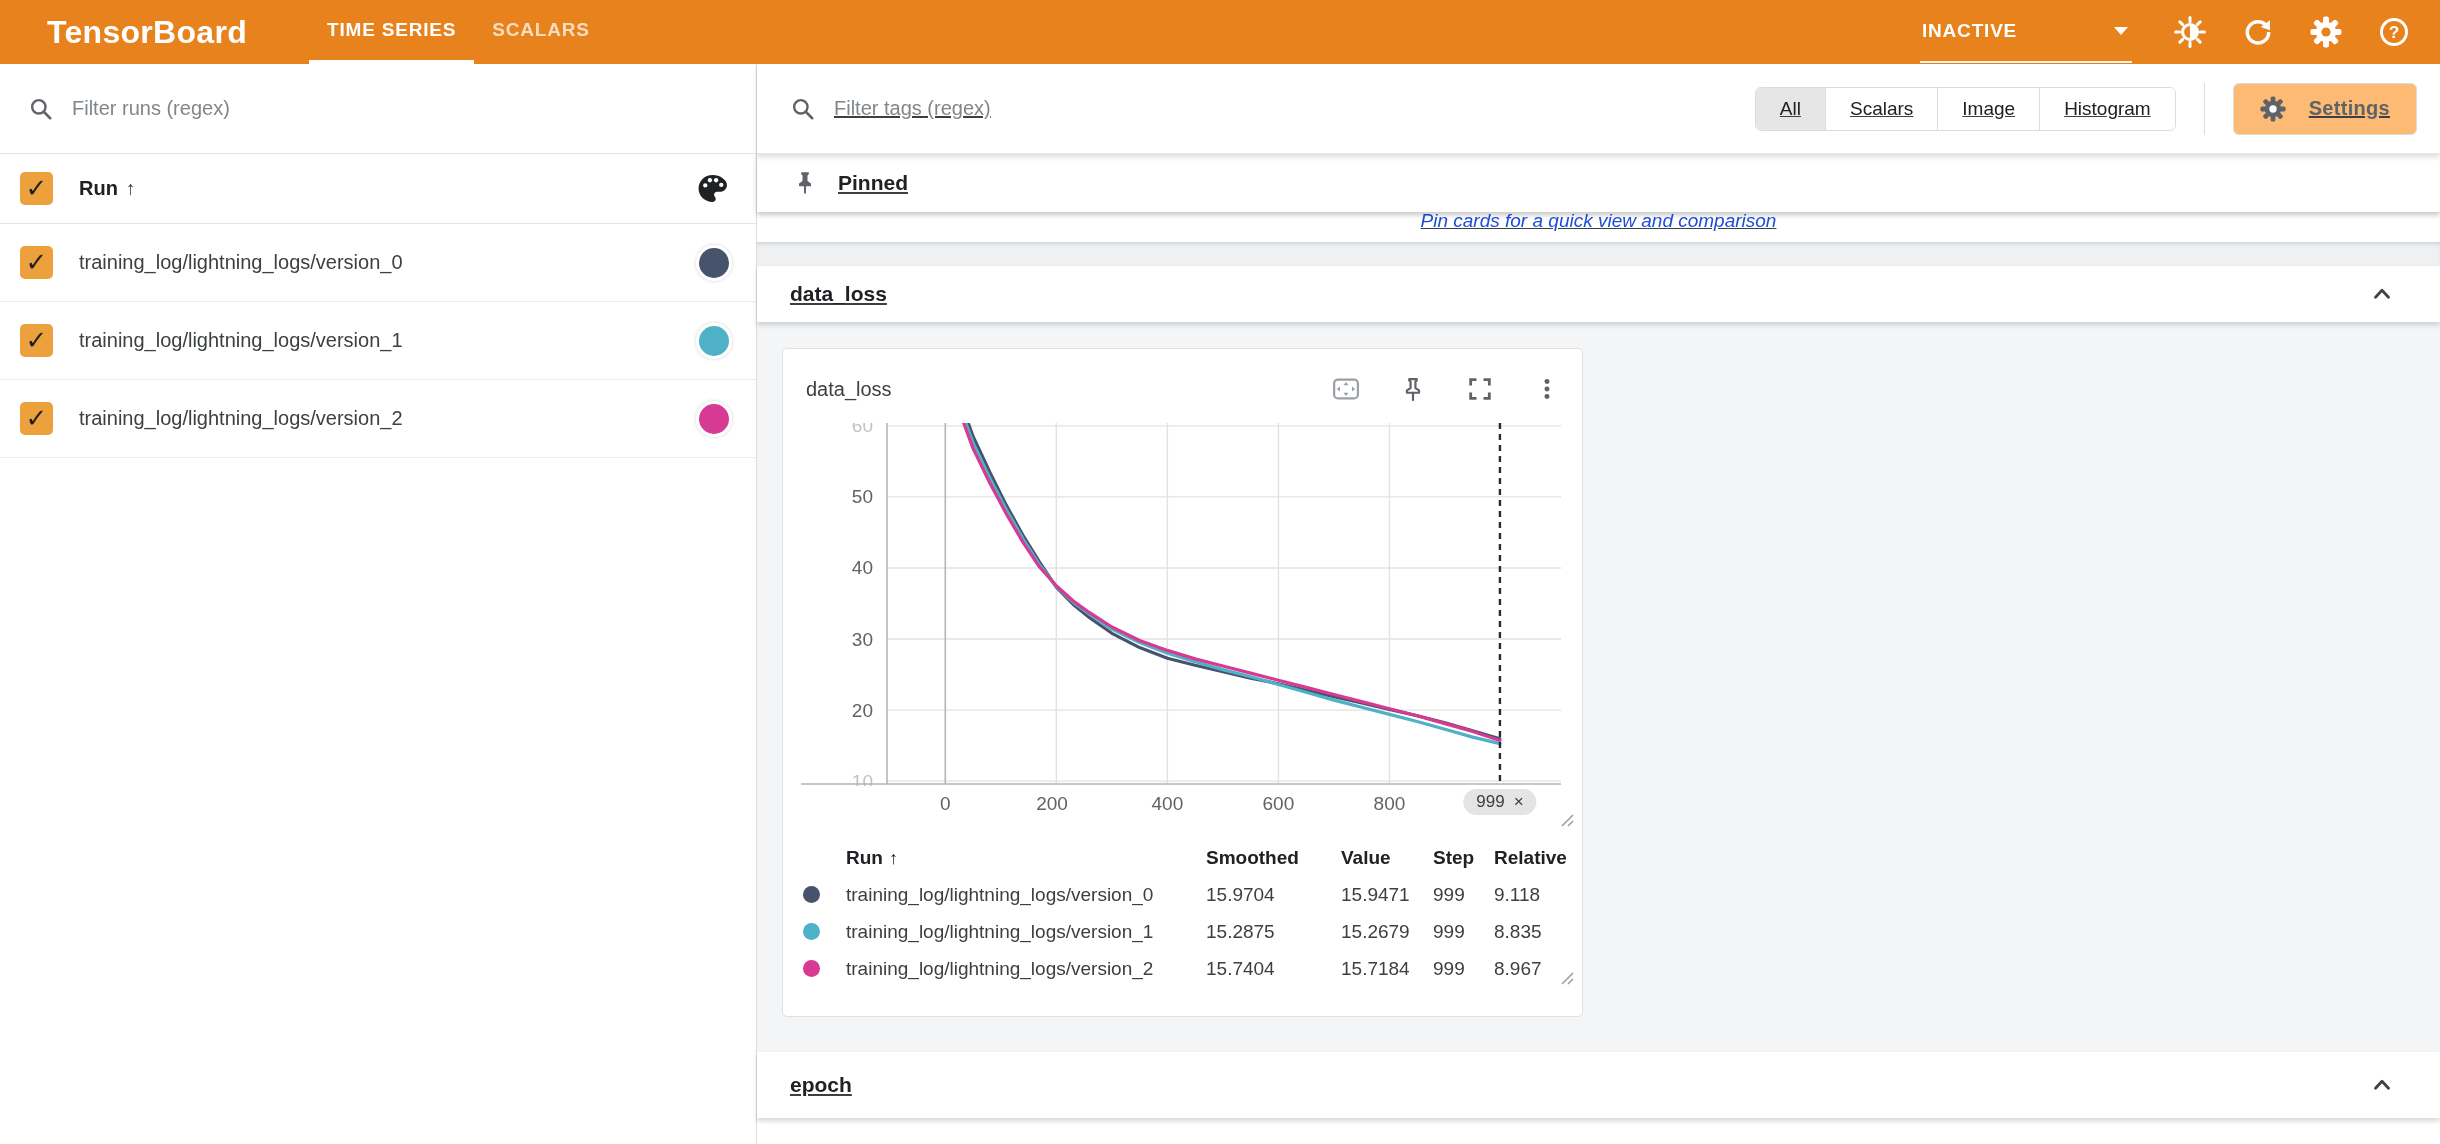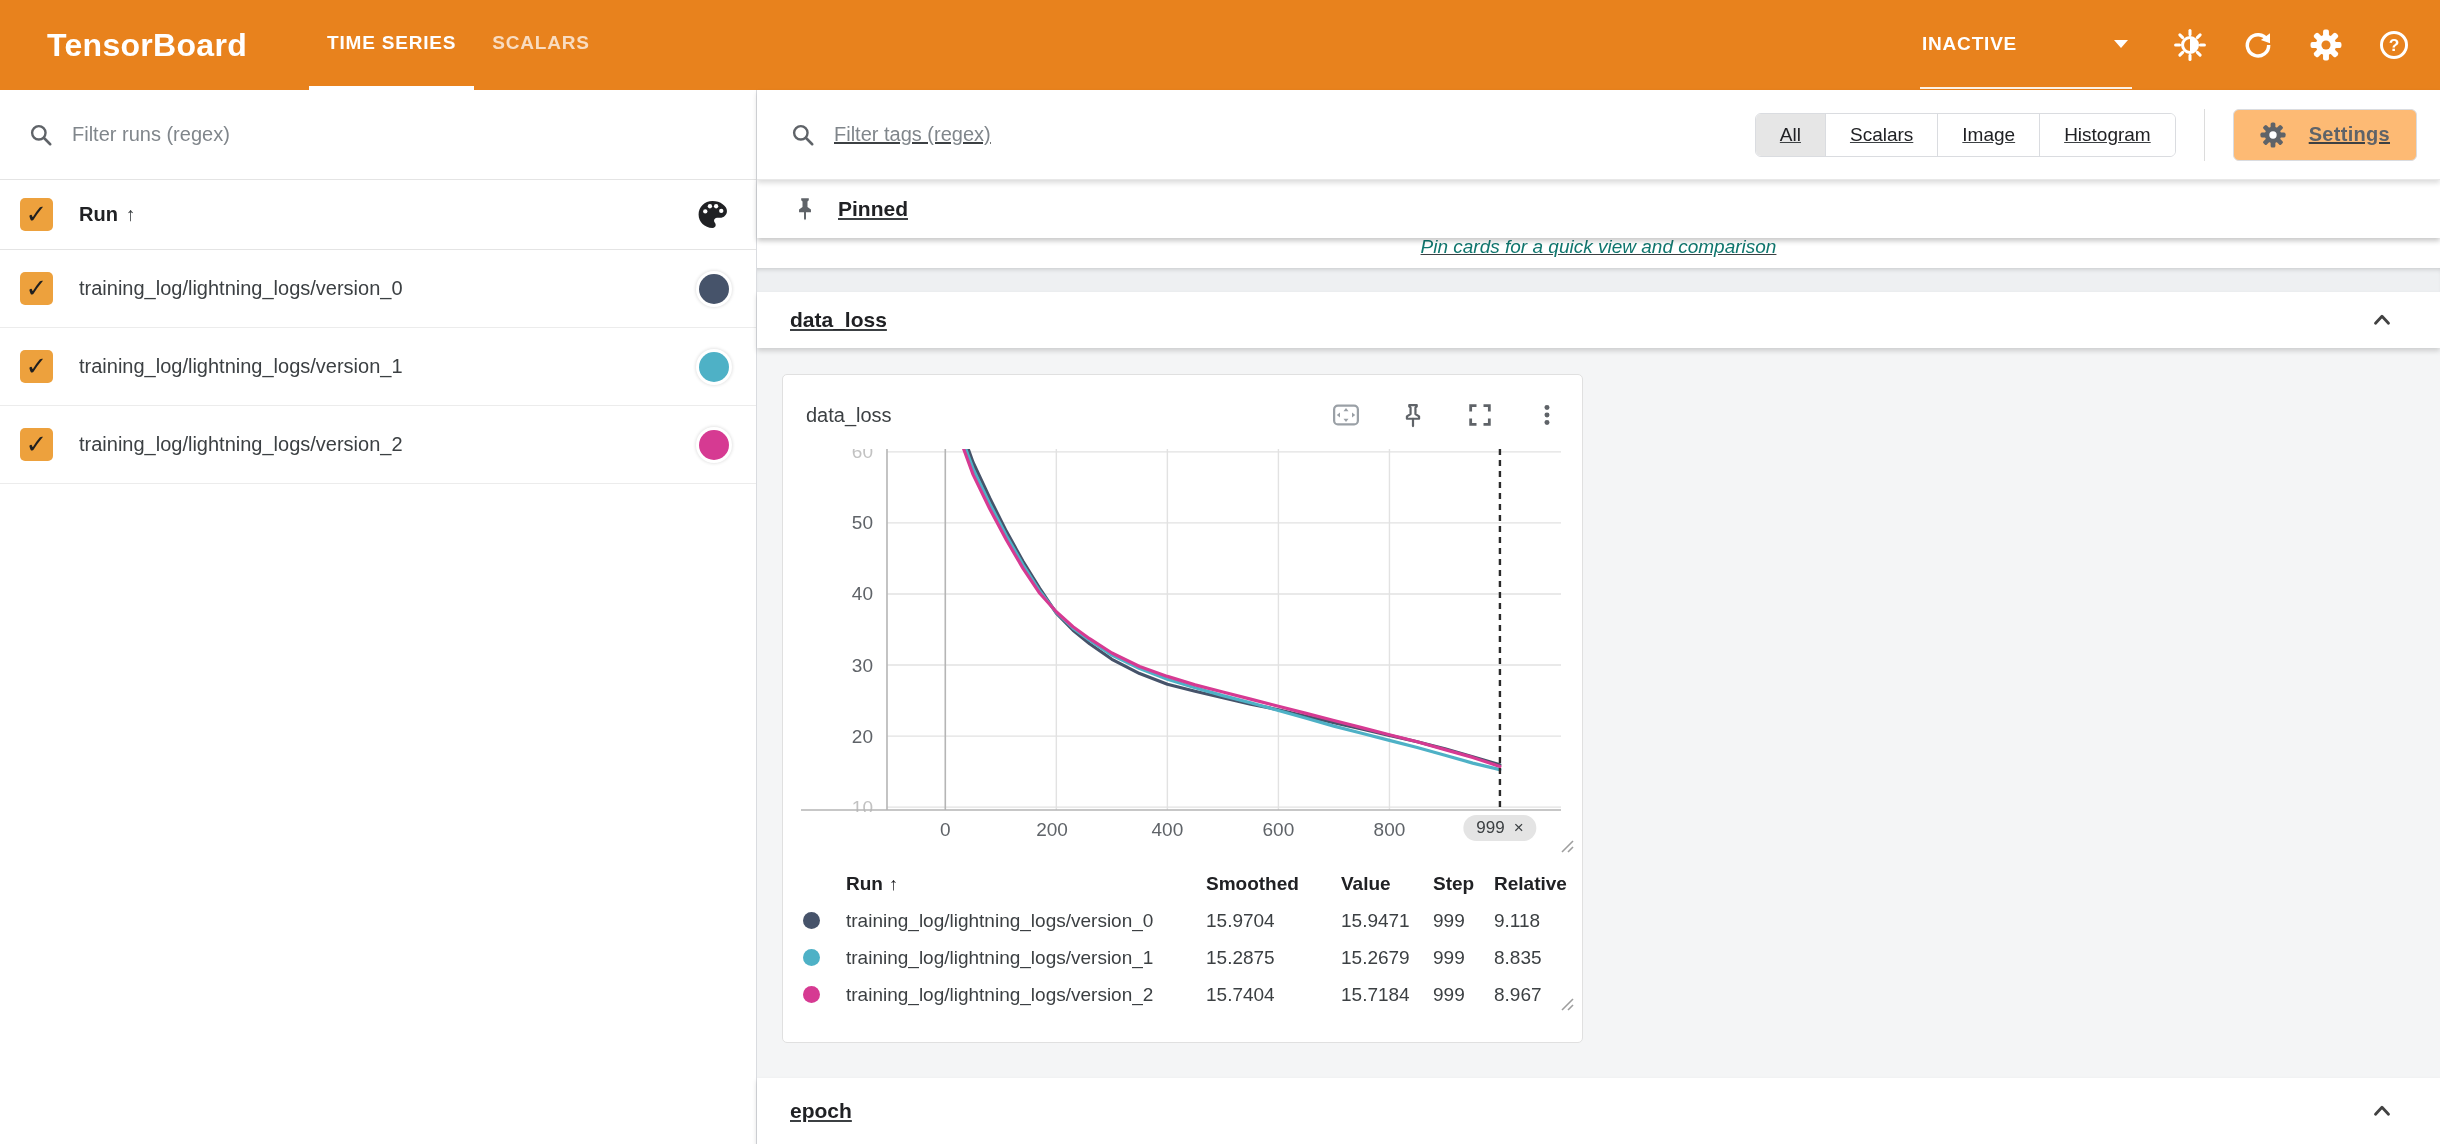--- a/index.html
+++ b/index.html
@@ -1,21 +1,21 @@
 <!DOCTYPE html>
 <html><head>
 <meta charset="utf-8">
 <style>
   * { margin:0; padding:0; box-sizing:border-box; }
   html,body { width:2440px; height:1144px; overflow:hidden; }
   body { font-family:"Liberation Sans","DejaVu Sans",sans-serif; color:#3c4043; background:#fff; }
   .app { width:2440px; height:1144px; display:flex; flex-direction:column; overflow:hidden; }
 
   
-  .topbar { height:90px; background:#e8821d; display:flex; align-items:stretch; flex:none;text-align:right; }
+  .topbar { height:64px; background:#e8821d; display:flex; align-items:stretch; flex:none;text-align:right; }
   .logo { color:#fff; font-size:32px; font-weight:600; display:flex; align-items:center; padding-left:47px; letter-spacing:.3px; }
   .tabs { display:flex; margin-left:62px; }
   .tab { display:flex; align-items:center; padding:0 18px; color:rgba(255,255,255,.72); font-size:19px; font-weight:700; letter-spacing:.8px; border-bottom:4px solid transparent; cursor:pointer; }
   .tab.active { color:#fff; border-bottom-color:#fff; }
   .topbar-right { margin-left:auto; display:flex; align-items:center; }
   .status-select { align-self:stretch; display:flex; align-items:center; justify-content:space-between; width:212px; border-bottom:2px solid rgba(255,255,255,.9); margin:0 42px 1px 0; padding:0 4px 0 2px; cursor:pointer; }
   .status-label { color:#fff; font-size:19px; font-weight:700; letter-spacing:.8px; }
   .caret { width:0; height:0; border-left:7px solid transparent; border-right:7px solid transparent; border-top:8px solid #fff; }
   .hicons { display:flex; align-items:center; gap:36px; margin-right:30px; }
   .hicon { width:32px; height:32px; display:flex; align-items:center; justify-content:center; cursor:pointer; }
@@ -43,21 +43,21 @@
   .filter-btn { display:flex; align-items:center; padding:0 24px; font-size:19px; color:#202124; background:#fff; border-right:1px solid #dadce0; cursor:pointer; }
   .filter-btn:last-child { border-right:none; }
   .filter-btn.active { background:#e6e6e6; }
   .toolbar-divider { width:1px; height:52px; background:#dcdcdc; margin:0 28px; }
   .settings-btn { display:flex; align-items:center; gap:23px; border:1px solid #dadce0; border-radius:6px; height:52px; padding:0 26px; margin-right:23px; cursor:pointer; background:#fdba74; }
   .settings-btn span { font-size:20px; font-weight:600; color:#5f6368; letter-spacing:.3px; }
 
   .pinned-row { height:58px; display:flex; align-items:center; gap:20px; padding-left:35px; background:#fff; box-shadow:0 3px 5px rgba(0,0,0,.22); position:relative; z-index:5; flex:none; }
   .pinned-label { font-size:21px; font-weight:600; color:#202124; }
   .hint-row { height:30px; overflow:hidden; display:flex; justify-content:center; background:#fff; flex:none; }
-  .hint { font-size:19px; font-style:italic; color:#0f766e; margin-top:-2px; }
+  .hint { font-size:19px; font-style:italic; color:#1d4ed8; margin-top:-2px; }
   .band { height:24px; background:#eef0f2; box-shadow:inset 0 4px 5px -3px rgba(0,0,0,.18); flex:none; }
   .section-header { height:56px; background:#fff; display:flex; align-items:center; justify-content:space-between; padding:0 45px 0 33px; box-shadow:0 3px 5px rgba(0,0,0,.16); position:relative; z-index:4; flex:none; cursor:pointer; }
   .section-title { font-size:21px; font-weight:600; color:#202124; }
   .card-area { height:730px; background:#f4f5f6; flex:none; position:relative; }
 
   
   .card { position:absolute; left:25px; top:26px; width:801px; height:669px; background:#fff; border:1px solid #e0e0e0; border-radius:5px; overflow:hidden; }
   .card-header { height:74px; display:flex; align-items:center; padding:6px 20px 0 23px; }
   .card-title { font-size:20px; color:#3c4043; }
   .card-icons { margin-left:auto; display:flex; align-items:center; gap:37px; color:#5f6368; }

